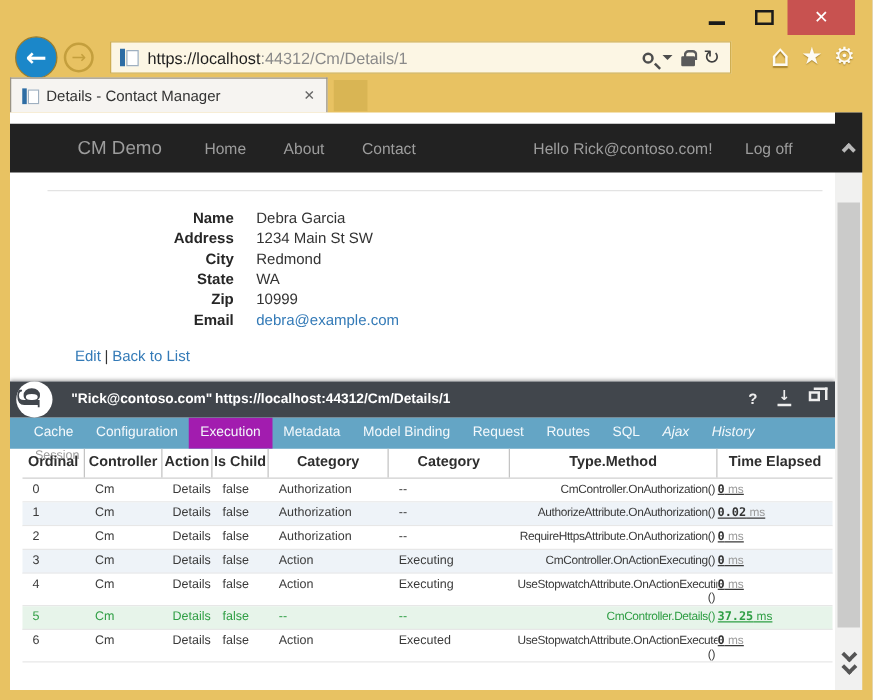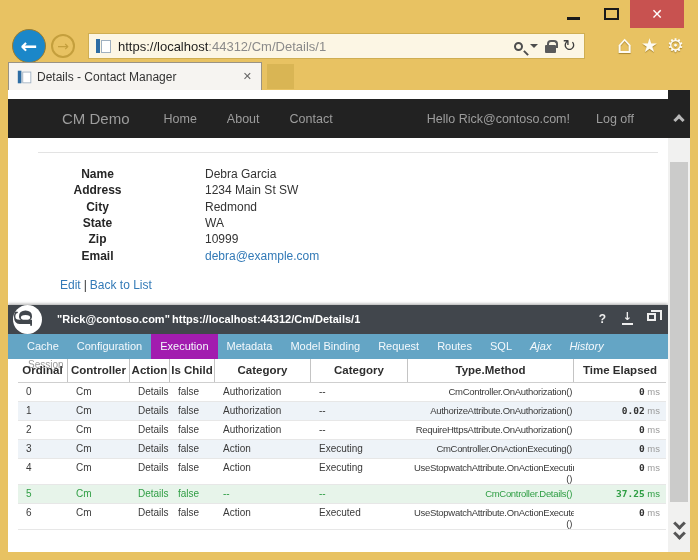--- a/index.html
+++ b/index.html
@@ -57,21 +57,21 @@
   .brand { margin-left:54px; font-size:15px; color:#9d9d9d; white-space:nowrap; }
   .navlinks { display:flex; margin-left:34px; gap:30px; }
   .navlinks a { font-size:12.5px; color:#9d9d9d; text-decoration:none; white-space:nowrap; }
   .nav-right { margin-left:auto; margin-right:34px; display:flex; gap:26px; align-items:center; }
   .nav-right span, .nav-right a { font-size:12.5px; color:#9d9d9d; text-decoration:none; white-space:nowrap; }
 
   .rule { position:absolute; left:30px; top:62px; width:620px; border:none; border-top:1px solid #e3e3e3; }
 
   .details { position:absolute; left:0; top:76px; width:420px; }
   .d-row { display:flex; height:16.3px; align-items:center; }
-  .d-label { width:179px; text-align:center; font-size:12px; font-weight:bold; color:#262626; }
+  .d-label { width:179px; text-align:right; font-size:12px; font-weight:bold; color:#262626; }
   .d-value { margin-left:18px; font-size:12px; color:#333; }
   .d-value.link { color:#337ab7; }
   .actions { position:absolute; left:52px; top:188px; font-size:12px; }
   .actions a { color:#337ab7; text-decoration:none; }
   .actions .sep { color:#333; margin:0 3px; }
 
   
   .glimpse { position:absolute; left:0; bottom:0; width:660px; height:247px; background:#fff; overflow:hidden; box-shadow:0 -1px 3px rgba(0,0,0,.35); }
   .g-header { position:relative; height:29px; background:#41464c; }
   .g-logo { position:absolute; left:5px; top:0; width:29px; height:29px; background:#fff; border-radius:50%; display:flex; align-items:center; justify-content:center; overflow:hidden; }
@@ -92,21 +92,21 @@
   .g-session { position:absolute; left:10px; top:0; font-size:10px; color:#9a9a9a; z-index:1; }
   .g-thead { position:relative; display:flex; height:24px; border-bottom:1px solid #cfcfcf; z-index:2; }
   .g-th { display:flex; align-items:center; justify-content:center; text-align:center; font-size:11.5px; font-weight:bold; color:#2e2e2e; line-height:1.1; }
   .g-th:not(:last-child) { border-right:1px solid #c4c4c4; }
   .g-tr { display:flex; border-bottom:1px solid #e7e7e7; background:#fff; }
   .g-tr.alt { background:#eef3f8; }
   .g-tr.hl { background:#e7f4ea; }
   .g-tr.hl .g-td, .g-tr.hl .num, .g-tr.hl .unit { color:#2f9e44; }
   .g-td { font-size:10px; color:#3a3a3a; padding:3px 2px 0 8px; min-height:18px; overflow:hidden; }
   .g-td.tm { font-size:9.5px; letter-spacing:-0.3px; white-space:pre-line; padding-left:6px;text-align:right; }
-  .g-td.time { text-align:right; padding-right:6px; padding-left:0; }
+  .g-td.time { padding-right:6px; padding-left:0;text-decoration:underline; }
   .num { font-family:"DejaVu Sans Mono", monospace; font-size:9.5px; font-weight:bold; color:#333; }
   .unit { font-size:9.5px; color:#9a9a9a; }
   .c0{width:50px}.c1{width:62px}.c2{width:40px}.c3{width:45px}.c4{width:96px}.c5{width:97px}.c6{width:166px}.c7{width:92px}
 
   
   .scrollbar { position:absolute; left:668px; top:90px; width:22px; height:462px; background:#f1f1f0; }
   .sb-darktop { position:absolute; top:0; left:0; width:22px; height:48px; background:#222; display:flex; align-items:flex-end; justify-content:center; }
   .chev-up { width:8px; height:8px; border-left:3px solid #b9b9b9; border-top:3px solid #b9b9b9; transform:rotate(45deg); margin-bottom:14px; }
   .sb-thumb { position:absolute; top:72px; left:2px; width:18px; height:340px; background:#cbcbca; }
   .sb-down { position:absolute; bottom:14px; left:0; width:22px; display:flex; flex-direction:column; align-items:center; gap:1px; }

